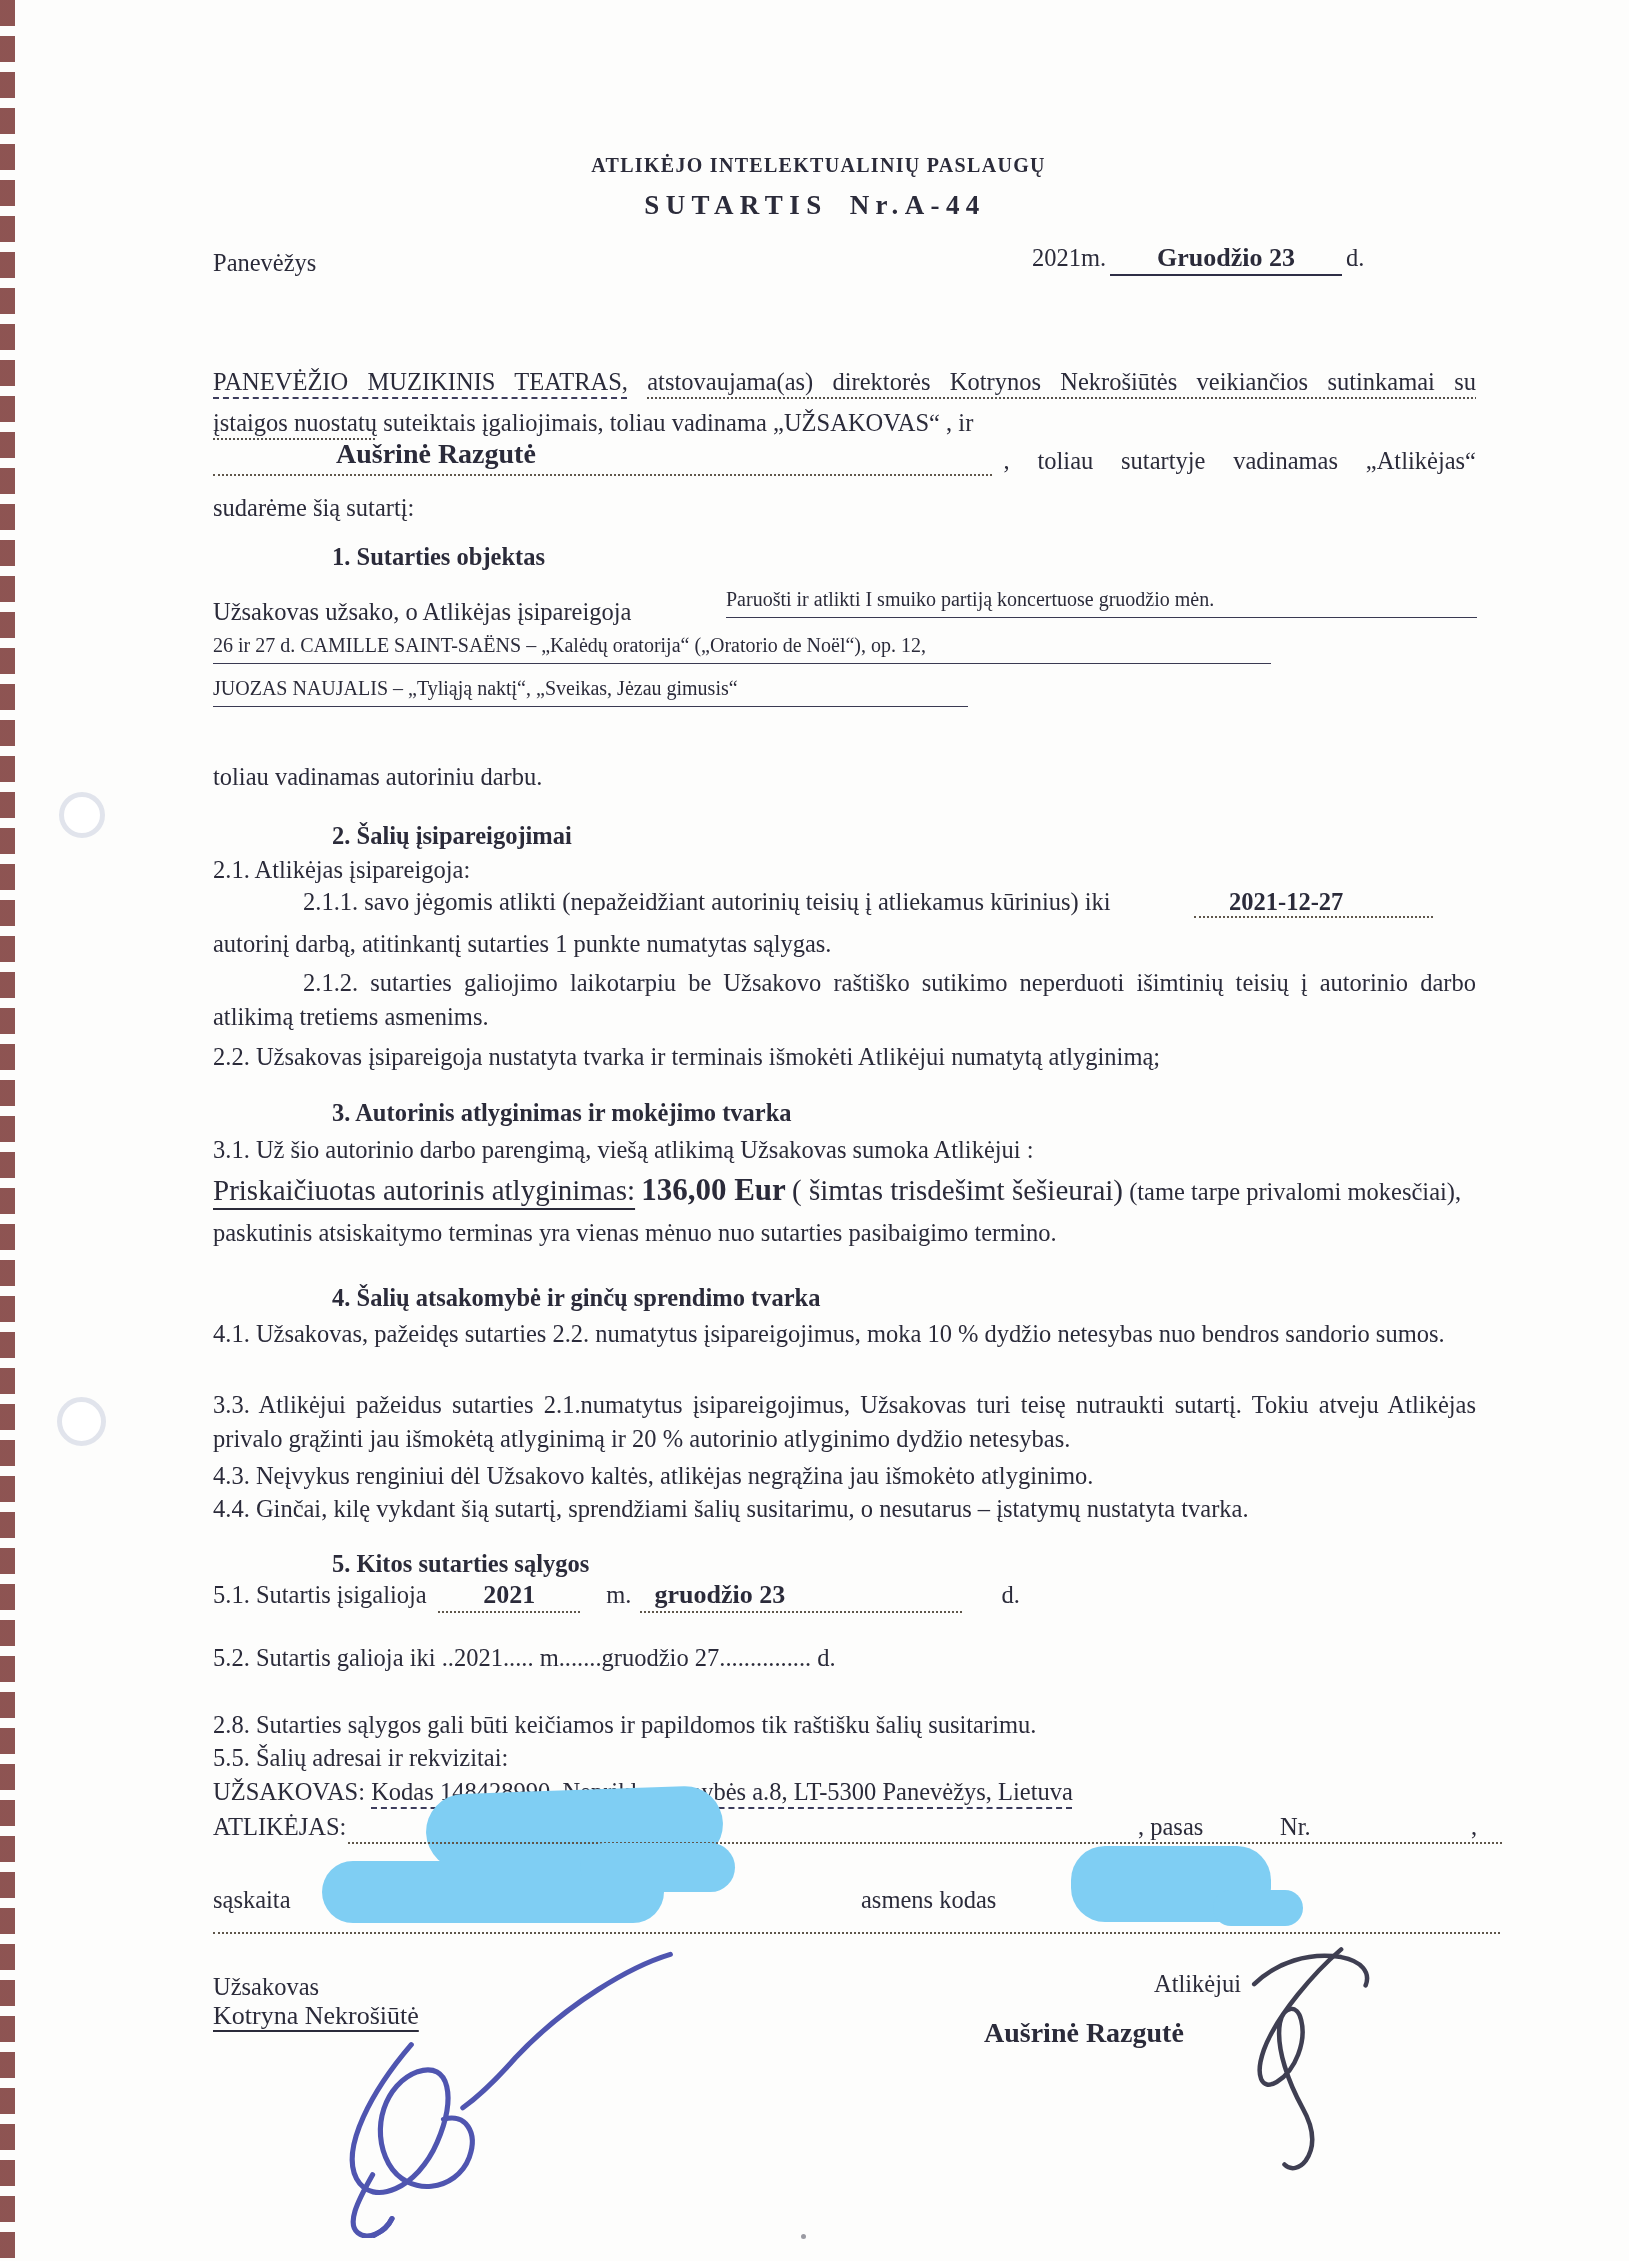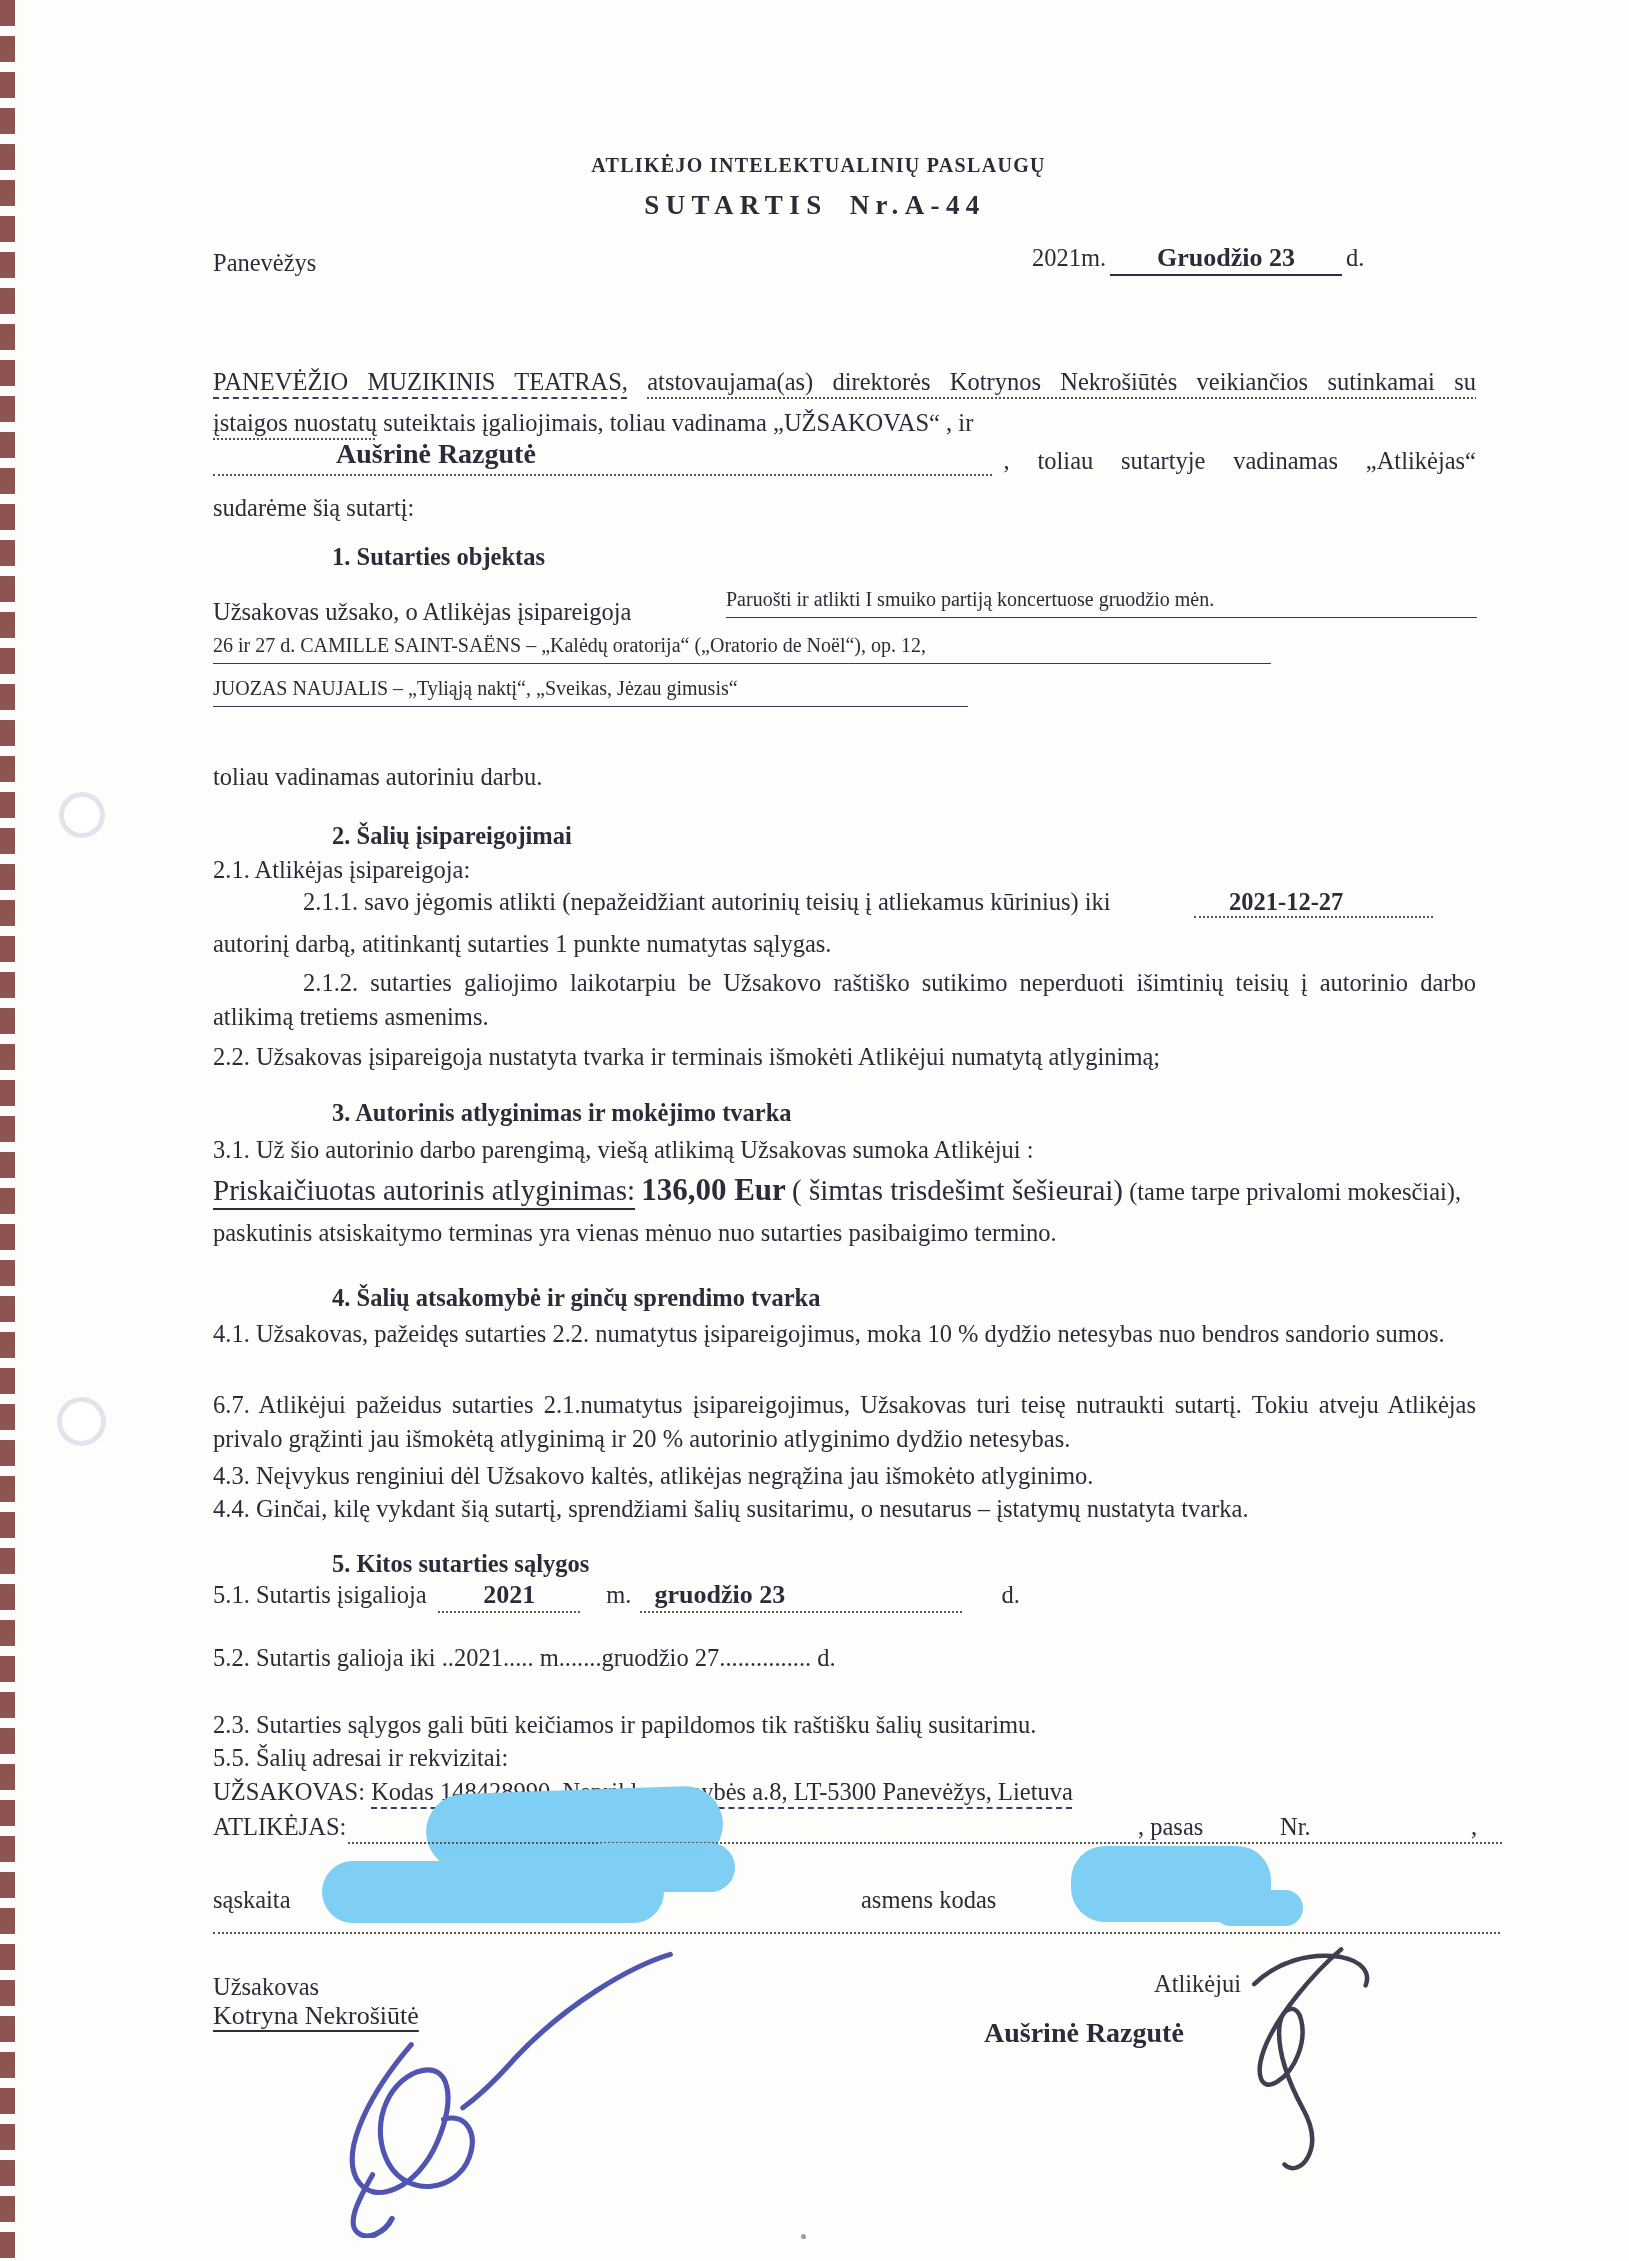--- a/index.html
+++ b/index.html
@@ -120,34 +120,34 @@
   <div class="abs line" style="left:213px; top:1133px;">3.1. Už šio autorinio darbo parengimą, viešą atlikimą Užsakovas sumoka Atlikėjui :</div>
   <div class="abs pay" style="left:213px; top:1169px;">
     <span class="lbl">Priskaičiuotas autorinis atlyginimas:</span>
     <span class="amt">136,00 Eur</span>
     <span class="wrd">( šimtas trisdešimt šešieurai)</span>
     <span>(tame tarpe privalomi mokesčiai),  paskutinis atsiskaitymo terminas yra  vienas mėnuo nuo sutarties pasibaigimo termino.</span>
   </div>
 
   <div class="abs b line" style="left:332px; top:1281px;">4. Šalių atsakomybė ir ginčų sprendimo tvarka</div>
   <div class="abs para" style="left:213px; top:1317px;">4.1. Užsakovas, pažeidęs sutarties 2.2. numatytus įsipareigojimus, moka  10 % dydžio netesybas nuo bendros sandorio sumos.</div>
-  <div class="abs para" style="left:213px; top:1388px;">6.7. Atlikėjui pažeidus sutarties 2.1.numatytus įsipareigojimus, Užsakovas turi teisę nutraukti sutartį. Tokiu atveju Atlikėjas privalo grąžinti jau išmokėtą atlyginimą ir 20 % autorinio atlyginimo dydžio netesybas.</div>
+  <div class="abs para" style="left:213px; top:1388px;">3.3. Atlikėjui pažeidus sutarties 2.1.numatytus įsipareigojimus, Užsakovas turi teisę nutraukti sutartį. Tokiu atveju Atlikėjas privalo grąžinti jau išmokėtą atlyginimą ir 20 % autorinio atlyginimo dydžio netesybas.</div>
   <div class="abs line" style="left:213px; top:1459px;">4.3. Neįvykus renginiui dėl Užsakovo kaltės, atlikėjas negrąžina jau išmokėto atlyginimo.</div>
   <div class="abs line" style="left:213px; top:1492px;">4.4. Ginčai, kilę vykdant šią sutartį, sprendžiami šalių susitarimu, o nesutarus – įstatymų nustatyta tvarka.</div>
 
   <div class="abs b line" style="left:332px; top:1547px;">5. Kitos  sutarties sąlygos</div>
   <div class="abs fillrow" style="left:213px; top:1580px;">
     <span>5.1. Sutartis įsigalioja</span>
     <span class="fbox" style="width:142px; margin-left:11.6px;">2021</span>
     <span style="margin-left:26px;">m.</span>
     <span class="fbox" style="width:322px; text-align:left; padding-left:14px; margin-left:9px;">gruodžio 23</span>
     <span style="margin-left:39px;">d.</span>
   </div>
   <div class="abs line" style="left:213px; top:1641px;">5.2. Sutartis galioja iki ..2021..... m.......gruodžio 27............... d.</div>
-  <div class="abs line" style="left:213px; top:1708px;">2.3. Sutarties sąlygos gali būti keičiamos ir papildomos tik raštišku šalių susitarimu.</div>
+  <div class="abs line" style="left:213px; top:1708px;">2.8. Sutarties sąlygos gali būti keičiamos ir papildomos tik raštišku šalių susitarimu.</div>
   <div class="abs line" style="left:213px; top:1741px;">5.5. Šalių adresai ir rekvizitai:</div>
 
   <div class="abs line" style="left:213px; top:1775px;">
     <span>UŽSAKOVAS:</span>
     <span class="u-dash">Kodas 148428990, Nepriklausomybės a.8, LT-5300 Panevėžys, Lietuva</span>
   </div>
 
   <div class="abs line" style="left:213px; top:1810px;">ATLIKĖJAS:</div>
   <div class="blob" style="left:426px; top:1790px; width:297px; height:76px; transform:rotate(-2deg);"></div>
   <div class="abs line" style="left:1138px; top:1810px;">, pasas</div>

